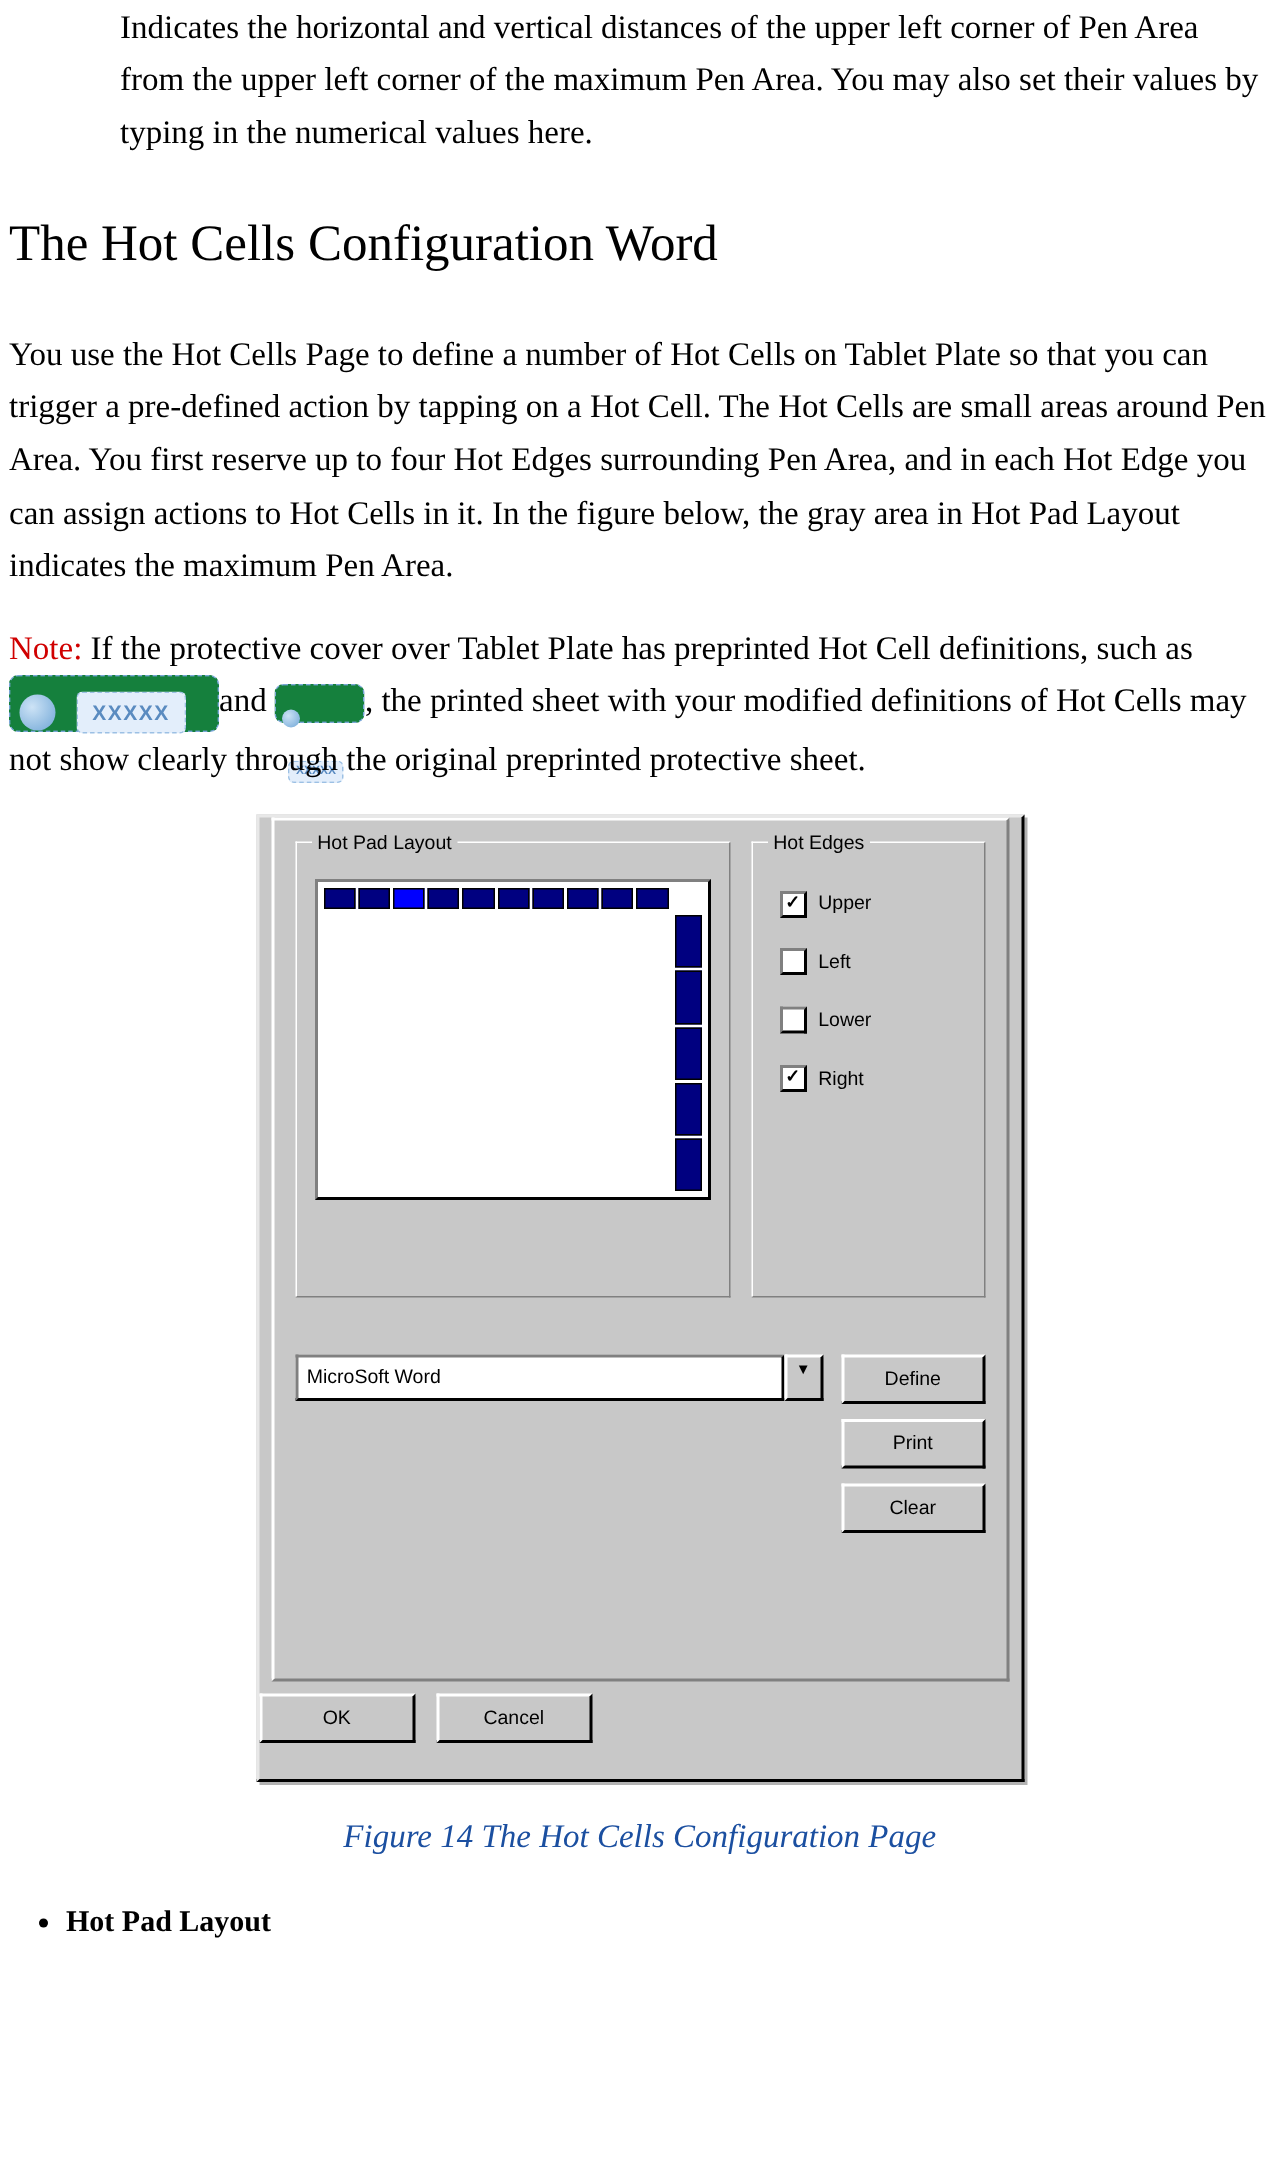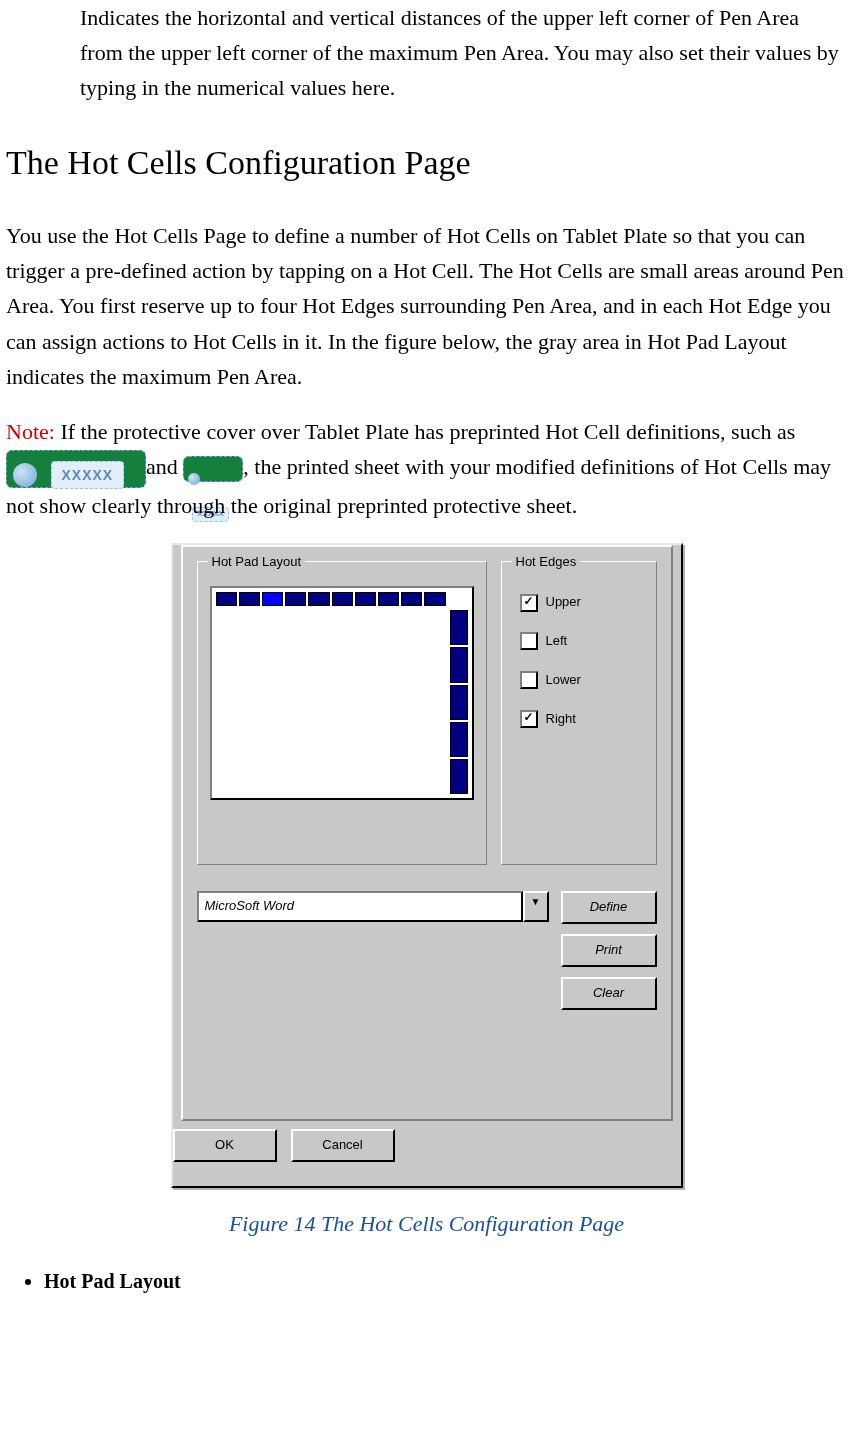--- a/index.html
+++ b/index.html
@@ -246,22 +246,21 @@
     border-left-color: #808080;
     text-align: center;
     font-size: 12px;
     line-height: 11px;
     font-weight: bold;
   }
   .row-mid {
     display: flex;
     gap: 12px;
     align-items: flex-start;
-    margin-top: 14px;
-    font-style: italic;
+    margin-top: 26px;
   }
   .combo {
     flex: 1;
     display: flex;
   }
   .combo-input {
     flex: 1;
     background: #fff;
     border: 2px solid #000;
     border-top-color: #808080;
@@ -307,21 +306,21 @@
     justify-content: flex-start;
     gap: 14px;
     padding: 0 14px 14px 0;
   }
 </style>
 </head>
 <body>
 
 <p class="indent-para">Indicates the horizontal and vertical distances of the upper left corner of Pen Area from the upper left corner of the maximum Pen Area. You may also set their values by typing in the numerical values here.</p>
 
-<h2 class="section">The Hot Cells Configuration Page</h2>
+<h2 class="section">The Hot Cells Configuration Word</h2>
 
 <p class="body-para">You use the Hot Cells Page to define a number of Hot Cells on Tablet Plate so that you can trigger a pre-defined action by tapping on a Hot Cell. The Hot Cells are small areas around Pen Area. You first reserve up to four Hot Edges surrounding Pen Area, and in each Hot Edge you can assign actions to Hot Cells in it. In the figure below, the gray area in Hot Pad Layout indicates the maximum Pen Area.</p>
 
 <p class="body-para">
   <span class="note-label">Note:</span><span> If the protective cover over Tablet Plate has preprinted Hot Cell definitions, such as </span>
   <span class="hc-large">
     <span class="hc-dot-l"></span>
     <span class="hc-txt-l">XXXXX</span>
   </span><span>and  </span><span class="hc-small">
     <span class="hc-dot-s"></span>

